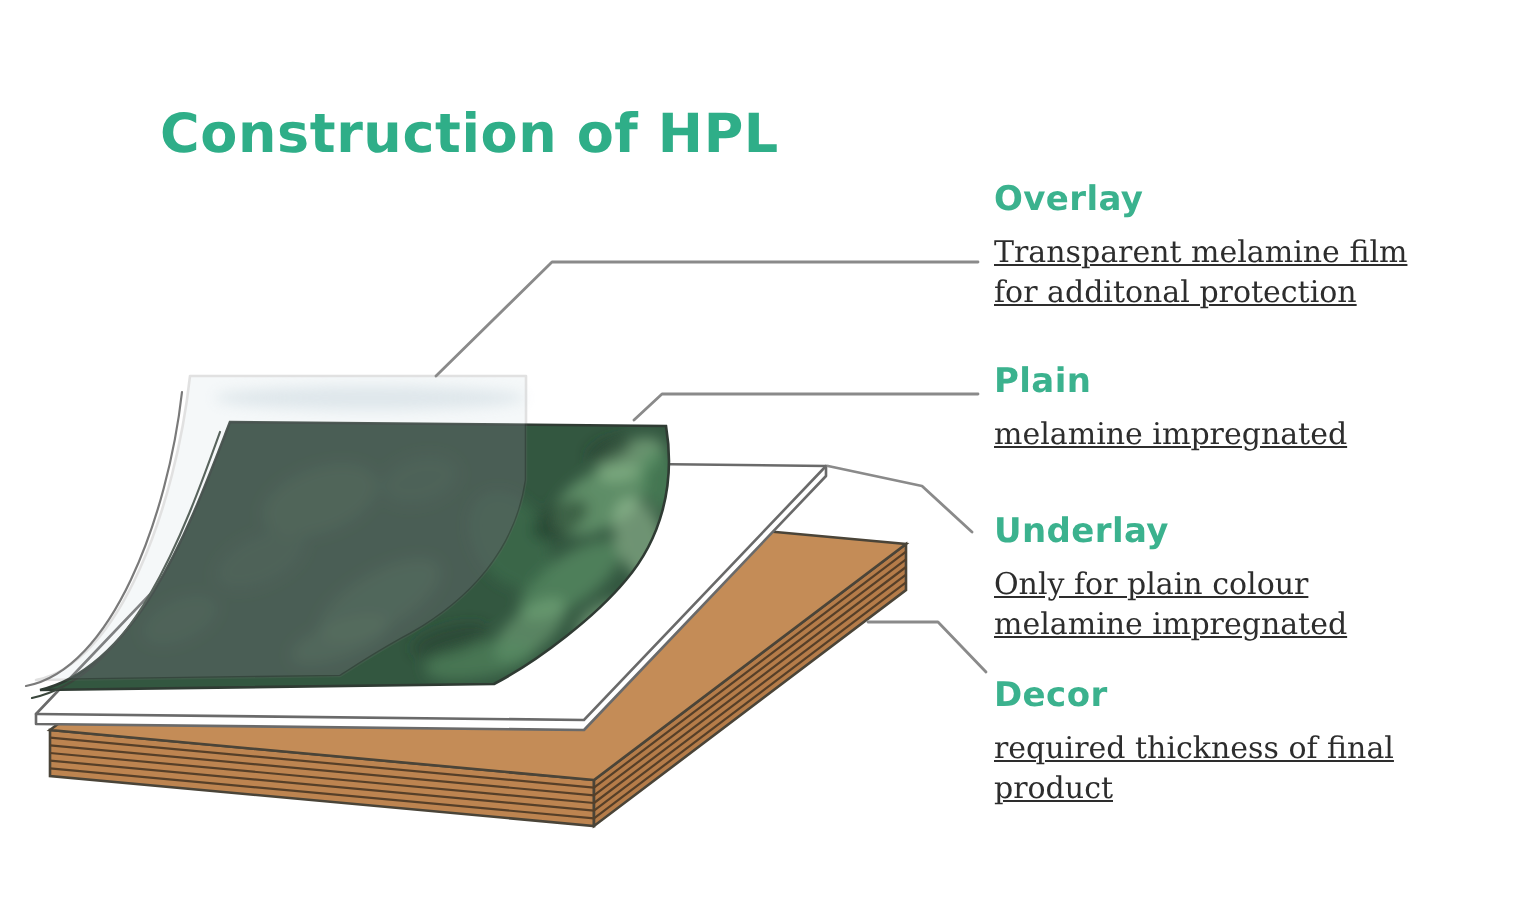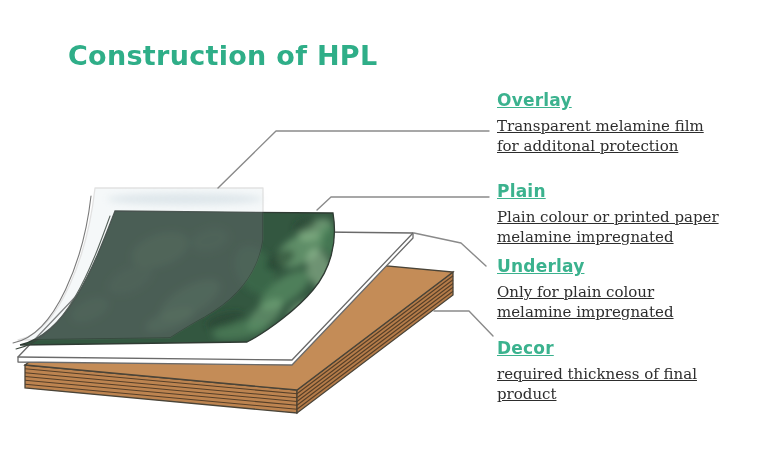--- a/index.html
+++ b/index.html
@@ -1,30 +1,29 @@
 <!DOCTYPE html>
 <html style="--title-green: #2fae88; --accent-green: #3bb28e; --body-text: #2d2d2d; --connector-gray: #8a8a8a;"><head>
 <meta charset="utf-8">
 <style>
   html,body{margin:0;padding:0;background:#ffffff;}
   .canvas{
     position:relative;width:764px;height:454px;background:#ffffff;
     font-family:"DejaVu Sans",sans-serif;overflow:hidden;
   }
   .title{
-    position:absolute;left:64px;top:36px;margin:4px;
+    position:absolute;left:64px;top:36px;margin:16px;
     font-size:27px;font-weight:bold;letter-spacing:.3px;
     color:var(--title-green,#2fae88);
   }
   .diagram{position:absolute;left:0;top:0;}
   .sec{position:absolute;left:497px;width:262px;}
   .sec h3{
     margin:0 0 6px 0;font-size:17px;font-weight:bold;letter-spacing:.2px;
     color:var(--accent-green,#3bb28e);
-    text-decoration:underline;
   }
   .sec .line{
     font-family:"DejaVu Serif",serif;font-size:15px;line-height:20px;
     color:var(--body-text,#2d2d2d);
     text-decoration:underline;
   }
   .sec-overlay{top:90px}
   .sec-decor{top:181px}
   .sec-underlay{top:256px}
   .sec-core{top:338px}
@@ -115,21 +114,20 @@
   </svg>
 
   <section class="sec sec-overlay">
     <h3>Overlay</h3>
     <div class="line">Transparent melamine film</div>
     <div class="line">for additonal protection</div>
   </section>
 
   <section class="sec sec-decor">
     <h3>Plain</h3>
-    <div class="line">Plain colour or printed paper</div>
     <div class="line">melamine impregnated</div>
   </section>
 
   <section class="sec sec-underlay">
     <h3>Underlay</h3>
     <div class="line">Only for plain colour</div>
     <div class="line">melamine impregnated</div>
   </section>
 
   <section class="sec sec-core">

